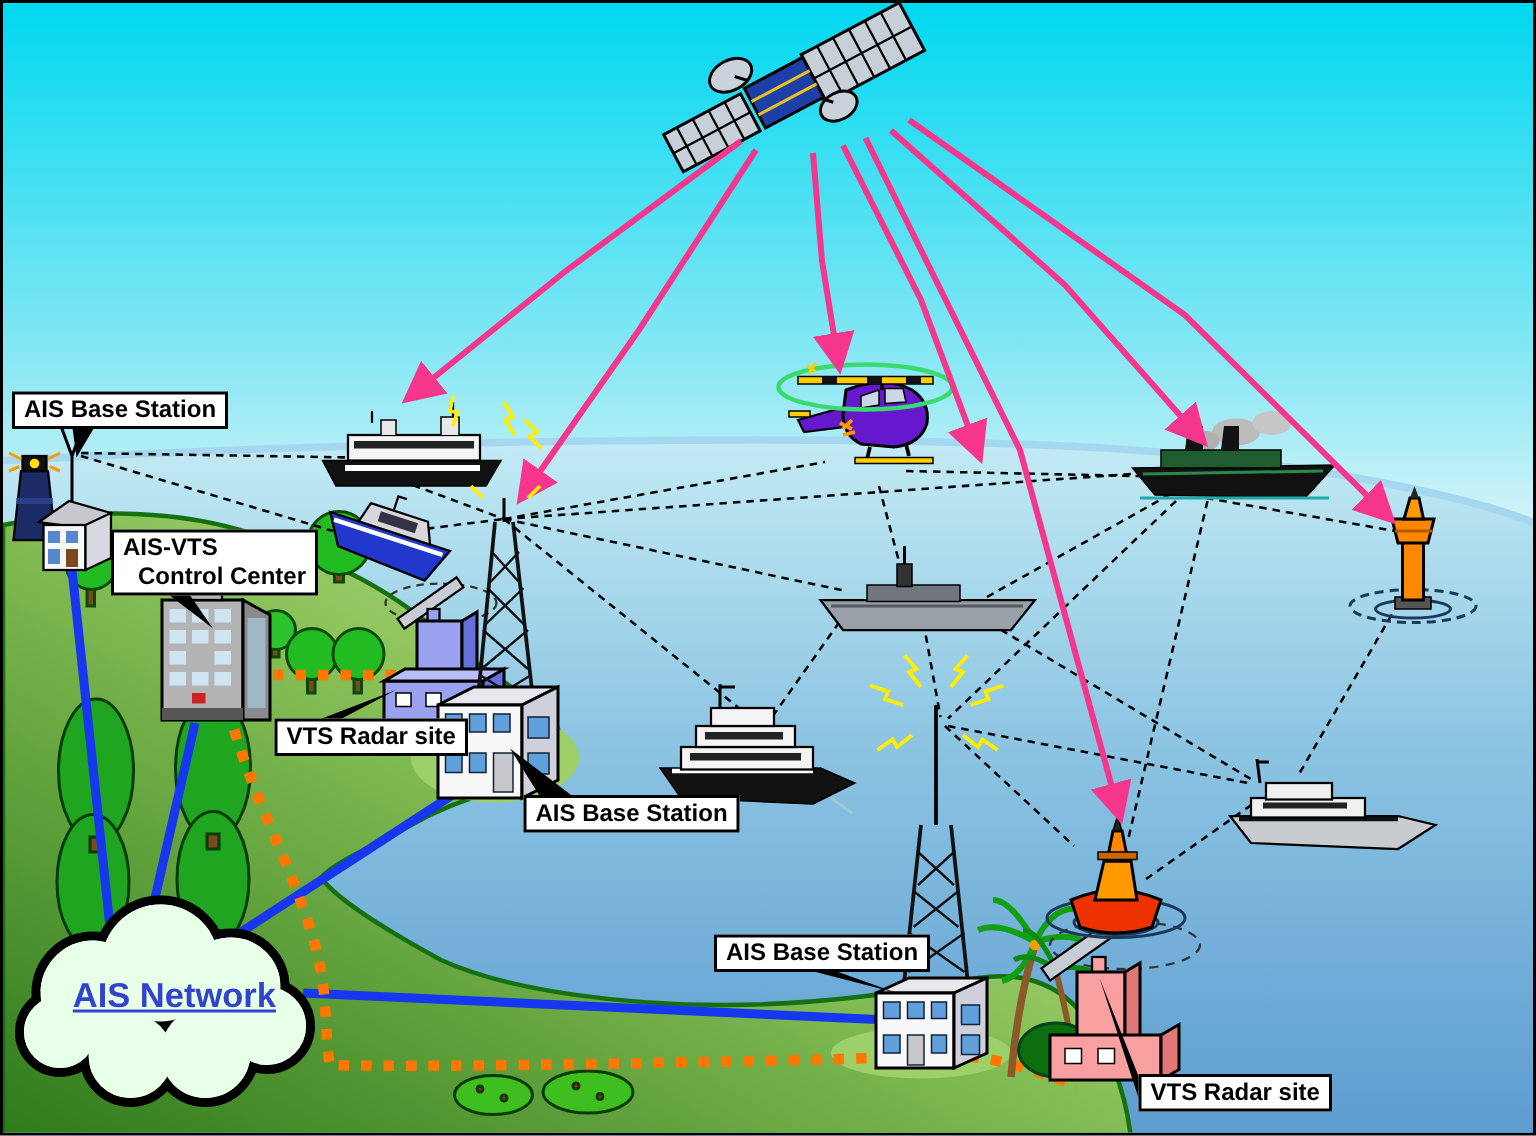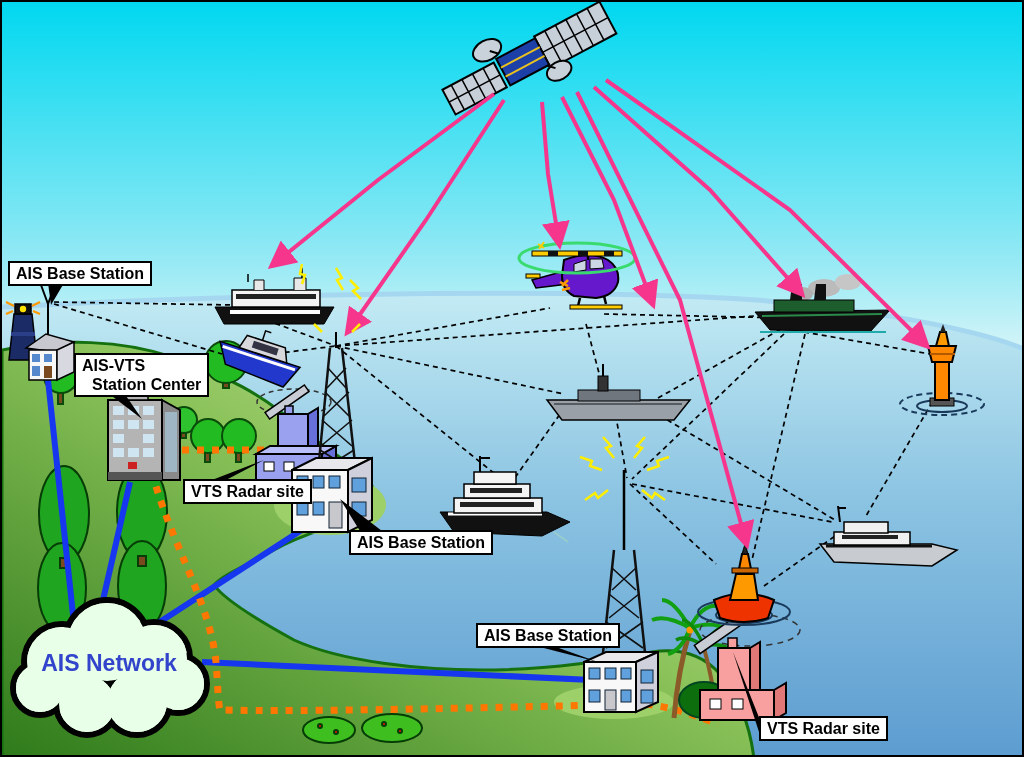--- a/index.html
+++ b/index.html
@@ -5,21 +5,21 @@
   html,body{margin:0;padding:0;background:#666;}
   #stage{position:relative;width:1024px;height:757px;overflow:hidden;
          border:2px solid #000;box-sizing:border-box;background:#ffffff;
          font-family:"Liberation Sans", sans-serif;}
   #scene{position:absolute;left:0;top:0;}
   .callout{position:absolute;background:#fff;border:2px solid #000;color:#000;
            font-weight:bold;font-size:16px;line-height:1.2;padding:1px 6px;
            white-space:nowrap;z-index:5;}
   .callout .l2{padding-left:10px;}
   .cloud-text{position:absolute;z-index:5;font-weight:bold;font-size:23px;
-              color:#3344cc;width:150px;text-align:center;}
+              color:#3344cc;width:150px;text-align:right;text-decoration:underline;}
 </style>
 </head>
 <body>
 
 <div id="stage">
 <svg id="scene" width="1024" height="757" viewBox="0 0 1024 757">
   <defs>
     <linearGradient id="gsky" x1="0" y1="0" x2="0" y2="1">
       <stop offset="0" stop-color="#00d8f0"></stop>
           <stop offset="0.7" stop-color="#8ce8f4"></stop>
@@ -395,20 +395,20 @@
     <path d="M210,478 L224,478 L262,458 Z"></path>
     <path d="M358,529 L380,529 L338,497 Z"></path>
     <path d="M538,645 L554,645 L596,660 Z"></path>
     <path d="M758,718 L758,733 L731,650 Z"></path>
   </g>
 </svg>
 
 <div class="callout" style="left:6px;top:259px;">AIS Base Station</div>
 <div class="callout" style="left:72px;top:351px;">
   <div>AIS-VTS</div>
-  <div class="l2">Station Center</div>
+  <div class="l2">Control Center</div>
 </div>
 <div class="callout" style="left:181px;top:477px;">VTS Radar site</div>
 <div class="callout" style="left:347px;top:528px;">AIS Base Station</div>
 <div class="callout" style="left:474px;top:621px;">AIS Base Station</div>
 <div class="callout" style="left:757px;top:714px;">VTS Radar site</div>
 <div class="cloud-text" style="left:32px;top:648px;">AIS Network</div>
 </div>
 
 </body></html>

